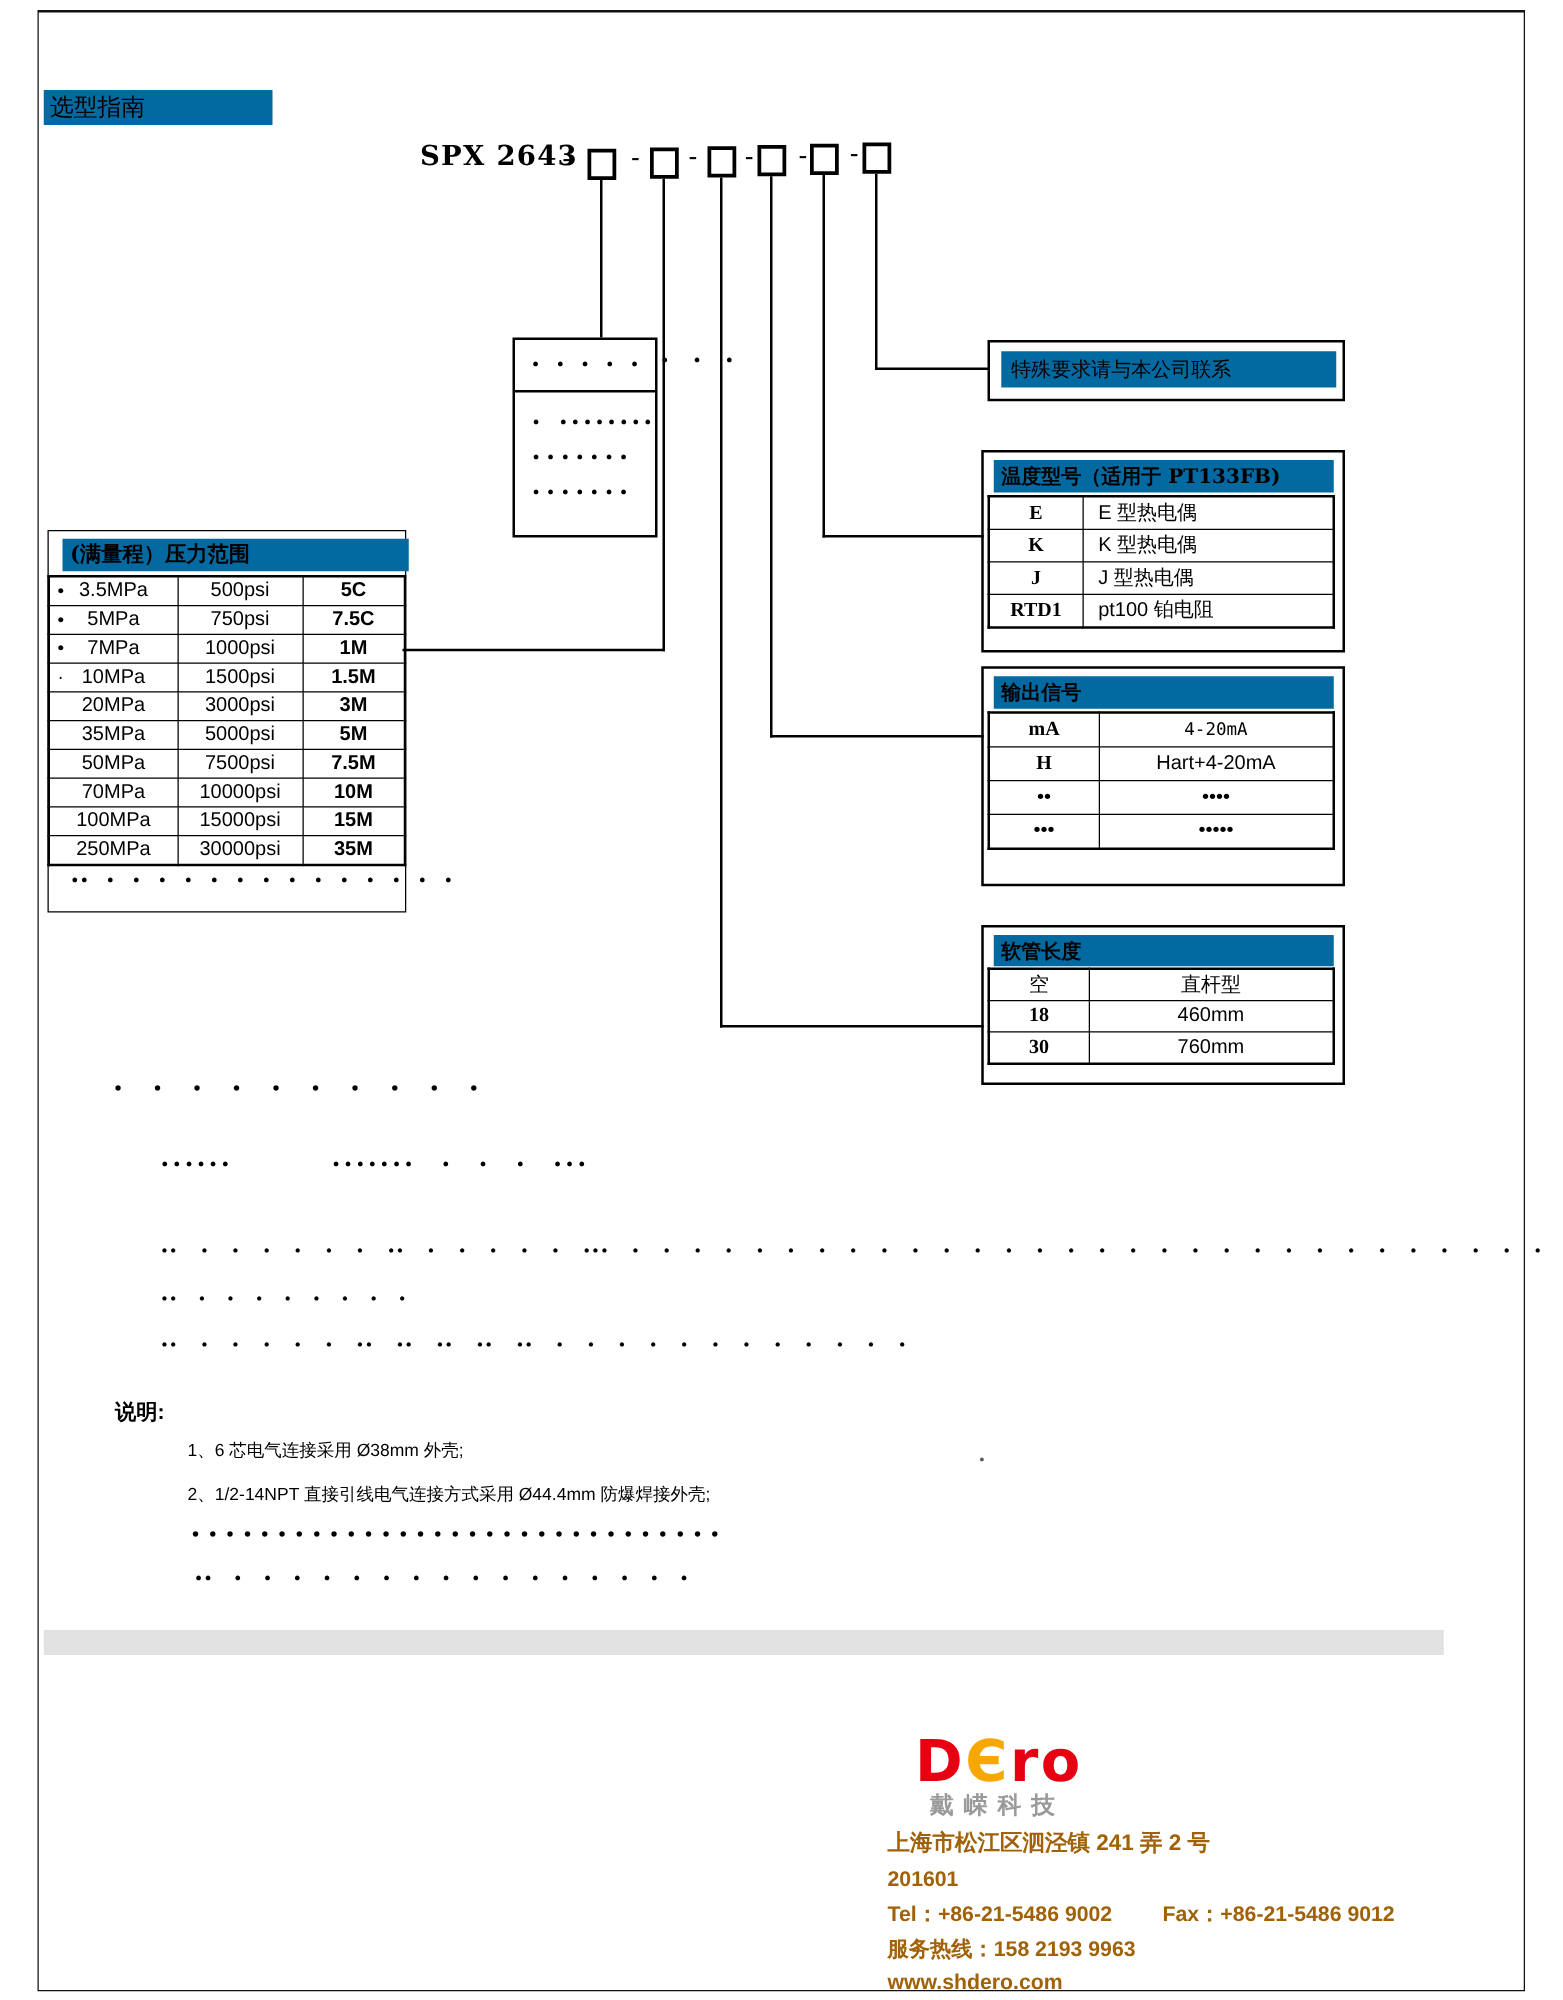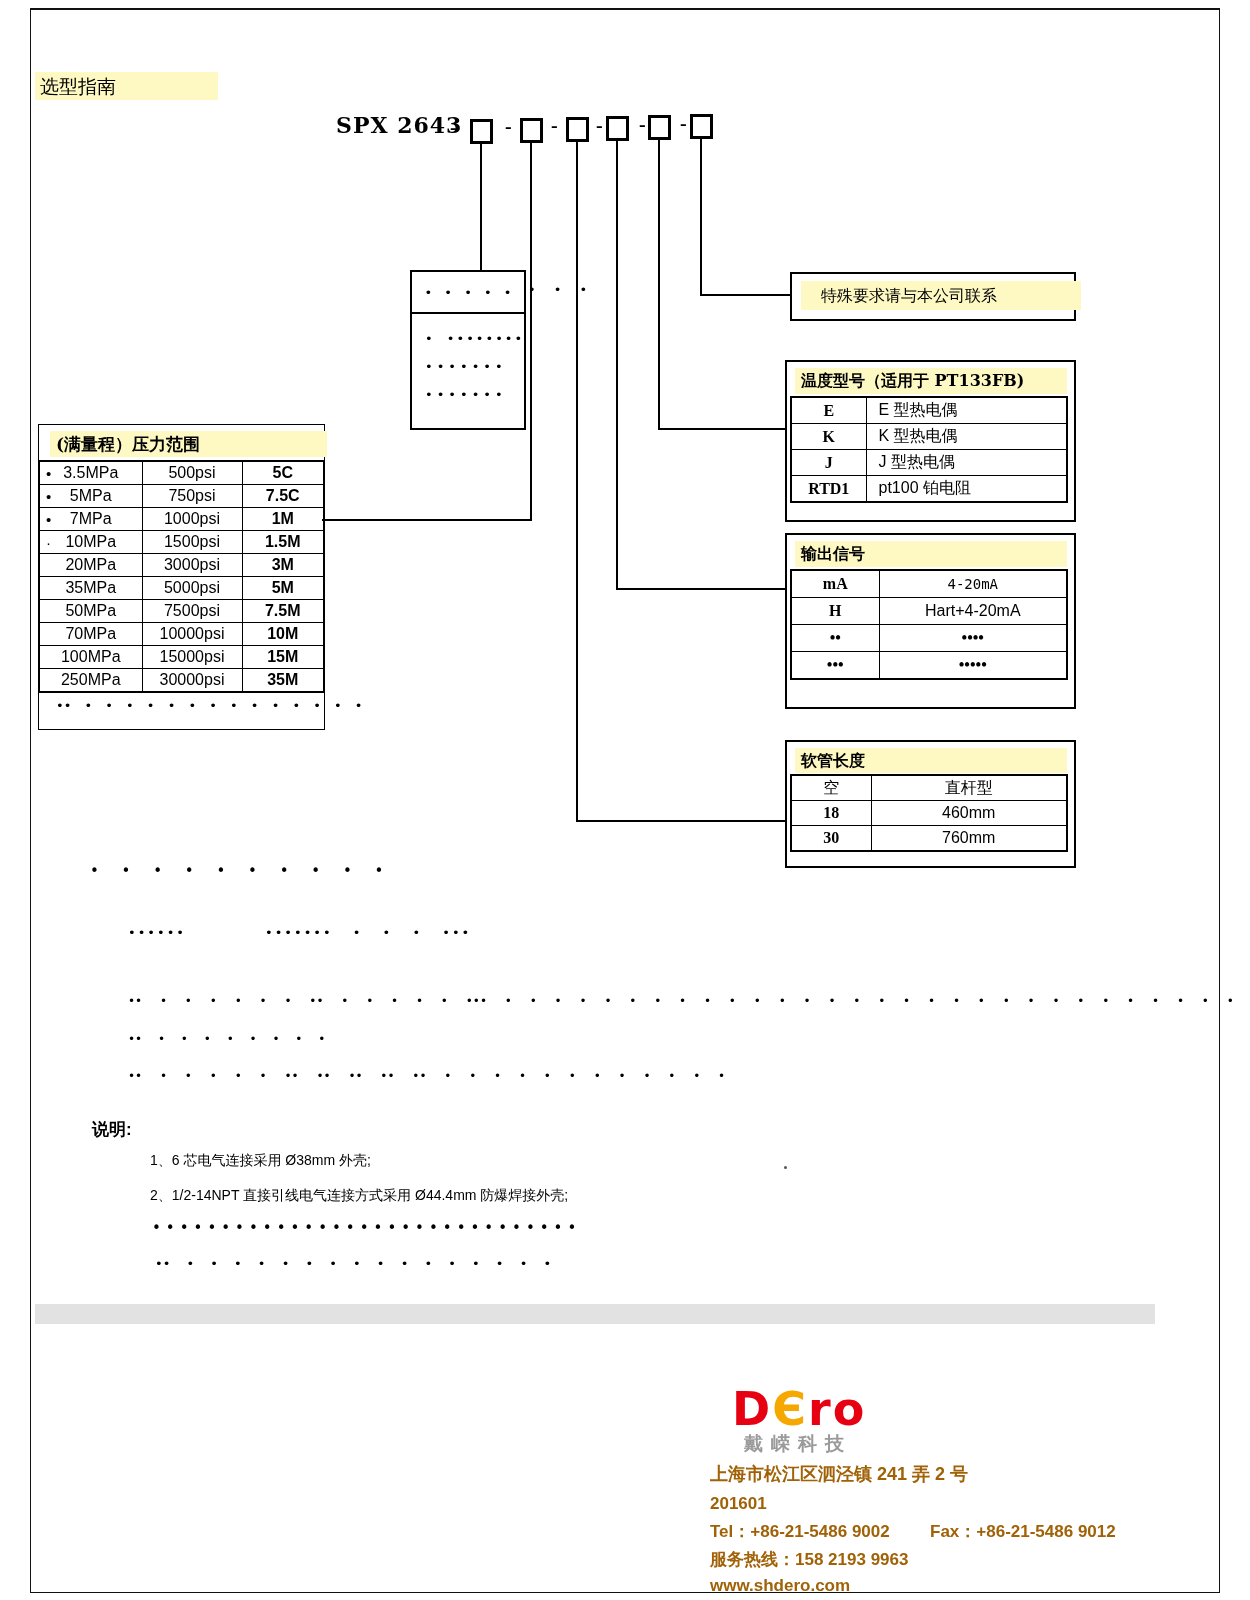--- a/index.html
+++ b/index.html
@@ -1,20 +1,20 @@
 <!DOCTYPE html>
 <html><head>
 <meta charset="utf-8">
 <style>
   html,body{margin:0;padding:0;background:#fff;}
   #canvas{position:relative;width:1250px;height:1600px;background:#fff;
           font-family:"Liberation Sans",sans-serif;color:#000;overflow:hidden;}
   .abs{position:absolute;}
   .frame{border:1px solid #111;border-top-width:2px;}
-  .gray{background:#fef9c3;}
+  .gray{background:#0369a1;}
   .vline{background:#000;width:2px;}
   .hline{background:#000;height:2px;}
   .dots{font-family:"DejaVu Sans",sans-serif;white-space:pre;line-height:1;}
   .serif{font-family:"DejaVu Serif","Liberation Serif",serif;}
   .hd{font-weight:bold;font-size:17px;line-height:26px;padding-left:6px;}
   table{border-collapse:collapse;table-layout:fixed;}
   td{border:1px solid #000;font-size:16px;text-align:center;vertical-align:middle;
      padding:0;overflow:hidden;white-space:nowrap;}
   .ptable{border:2px solid #000;}
   .ptable td{height:22px;}
@@ -138,21 +138,21 @@
     <tr>
       <td>250MPa</td>
       <td>30000psi</td>
       <td class="code">35M</td>
         </tr>
   </tbody>
     </table>
   <div class="abs dots" style="left:56px;top:699px;font-size:13px;word-spacing:9px;">•• • • • • • • • • • • • • • •</div>
 
   <div class="abs" style="left:790px;top:272px;width:282px;height:45px;border:2px solid #000;">
-    <div class="gray serif" style="margin:7px 0 0 9px;width:260px;height:29px;line-height:29px;font-size:16px;padding-left:20px;">特殊要求请与本公司联系</div>
+    <div class="gray serif" style="margin:7px 0 0 9px;width:260px;height:29px;line-height:29px;font-size:16px;padding-left:8px;">特殊要求请与本公司联系</div>
   </div>
 
   <div class="abs" style="left:785px;top:360px;width:287px;height:158px;border:2px solid #000;"></div>
   <div class="abs gray hd serif" style="left:795px;top:368px;width:266px;height:26px;font-size:16px;">温度型号（适用于 PT133FB)</div>
   <table class="abs stable temp-t" style="left:790px;top:396px;width:276px;">
     <colgroup>
         <col style="width:75px">
         <col style="width:201px">
       </colgroup>
     <tbody>

